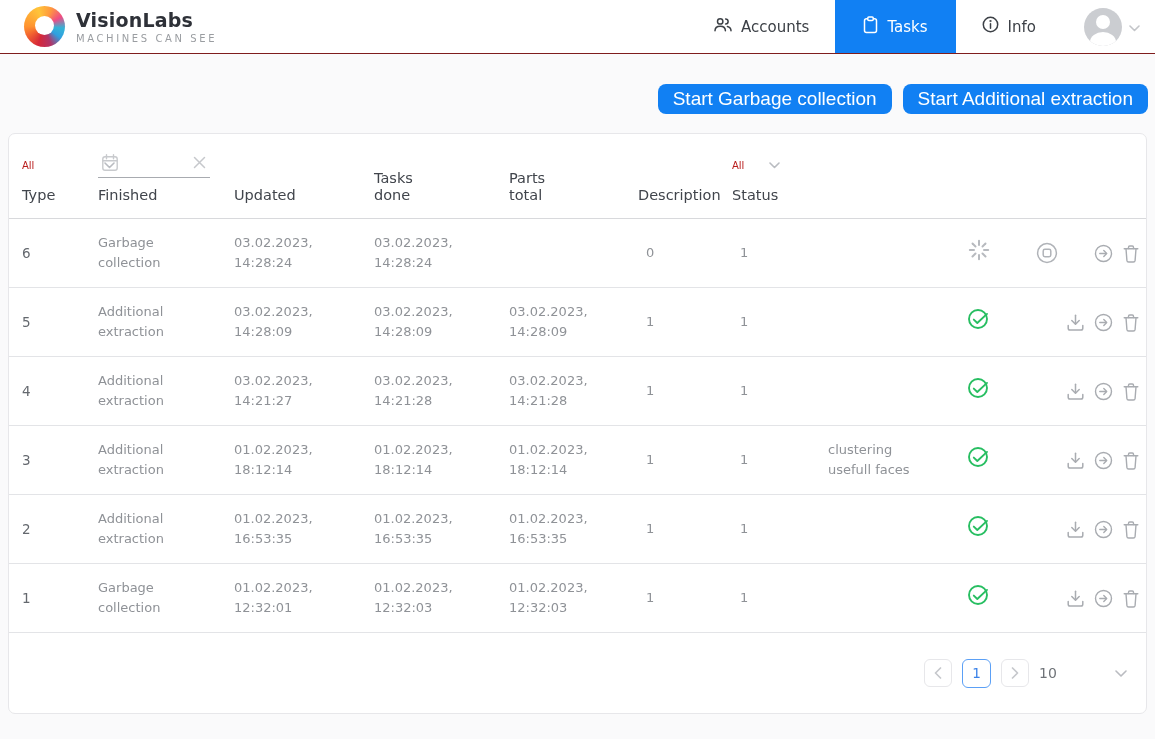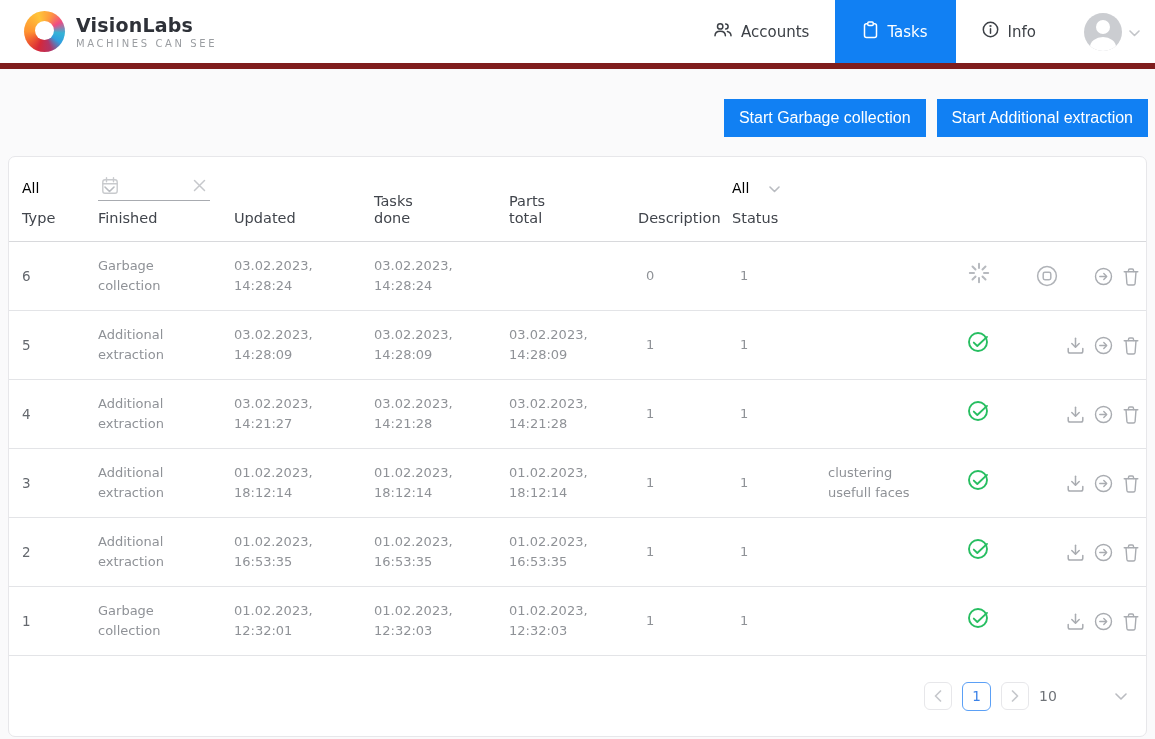--- a/index.html
+++ b/index.html
@@ -10,21 +10,21 @@
   *{box-sizing:border-box;margin:0;padding:0;}
   html,body{width:1155px;height:739px;}
   body{
     background:#fafafb;
     font-family:"DejaVu Sans",sans-serif;
     color:#42464d;
     overflow:hidden;
   }
   
   .app-header{
-    height:69px;background:#fff;border-bottom:6px solid #7f1d1d;
+    height:54px;background:#fff;border-bottom:1px solid #7f1d1d;
     display:flex;align-items:center;padding-left:24px;
   }
   .brand{display:flex;align-items:center;gap:11px;cursor:pointer;}
   .logo-mark{
     width:41px;height:41px;border-radius:50%;position:relative;flex:0 0 auto;
     background:conic-gradient(from -90deg,
       #ff9330 0deg,#ffc43a 70deg,#ff9a3d 110deg,#ef4b84 150deg,
       #35b3d6 185deg,#2f9fe0 215deg,#b03468 250deg,#d62839 290deg,
       #f2622f 330deg,#ff9330 360deg);
   }
@@ -50,43 +50,43 @@
     content:"";position:absolute;left:12px;top:7px;width:14px;height:14px;
     border-radius:50%;background:#fff;
   }
   .avatar::after{
     content:"";position:absolute;left:6px;top:24px;width:26px;height:20px;
     border-radius:50%;background:#fff;
   }
   
   .toolbar{display:flex;justify-content:flex-end;gap:11px;margin:30px 7px 0 0;}
   .toolbar button{
-    height:38px;padding:0 15px;border:none;border-radius:0;cursor:pointer;
+    height:30px;padding:0 15px;border:none;border-radius:8px;cursor:pointer;
     background:var(--accent);color:#fff;
-    font-family:"Liberation Sans",sans-serif;font-size:16px;
+    font-family:"Liberation Sans",sans-serif;font-size:19px;
   }
   
   .card{
     margin:19px 8px 0 8px;background:#fff;border:1px solid #e7e7ea;
     border-radius:7px;overflow:hidden;
   }
   .grid-row{display:grid;grid-template-columns:var(--cols);padding-left:13px;}
   
   .head-zone{height:85px;border-bottom:1px solid #d8d9dc;}
   .h-cell{
     position:relative;display:flex;align-items:flex-end;
     padding:0 8px 14px 0;font-size:14.5px;color:#41454c;line-height:17px;
   }
   .filter{position:absolute;top:18px;left:0;display:flex;align-items:center;height:26px;cursor:pointer;}
   .f-underline{border-bottom:1px solid #a8abb0;}
   .f-id{width:57px;justify-content:center;}
   .f-date{justify-content:space-between;padding:0 2px;}
   .f-date.w-created{width:112px;}
   .f-date.w-finished{width:105px;}
-  .f-select{justify-content:space-between;font-size:14px;color:#000000;}
+  .f-select{justify-content:space-between;font-size:10px;color:#b91c1c;}
   .f-select.w-type{width:97px;padding-right:4px;}
   .f-select.w-status{width:48px;}
   
   .t-row{height:69px;border-bottom:1px solid #e3e4e7;align-items:center;}
   .cell{font-size:13px;color:#8f9297;line-height:20px;padding-right:10px;}
   .c-id{color:#64686e;font-size:13.5px;}
   .c-num{padding-left:8px;}
   .wrap{display:block;max-width:104px;}
   .c-status{display:flex;align-items:center;}
   .c-actions{display:flex;justify-content:flex-end;align-items:center;padding-right:1px;}

